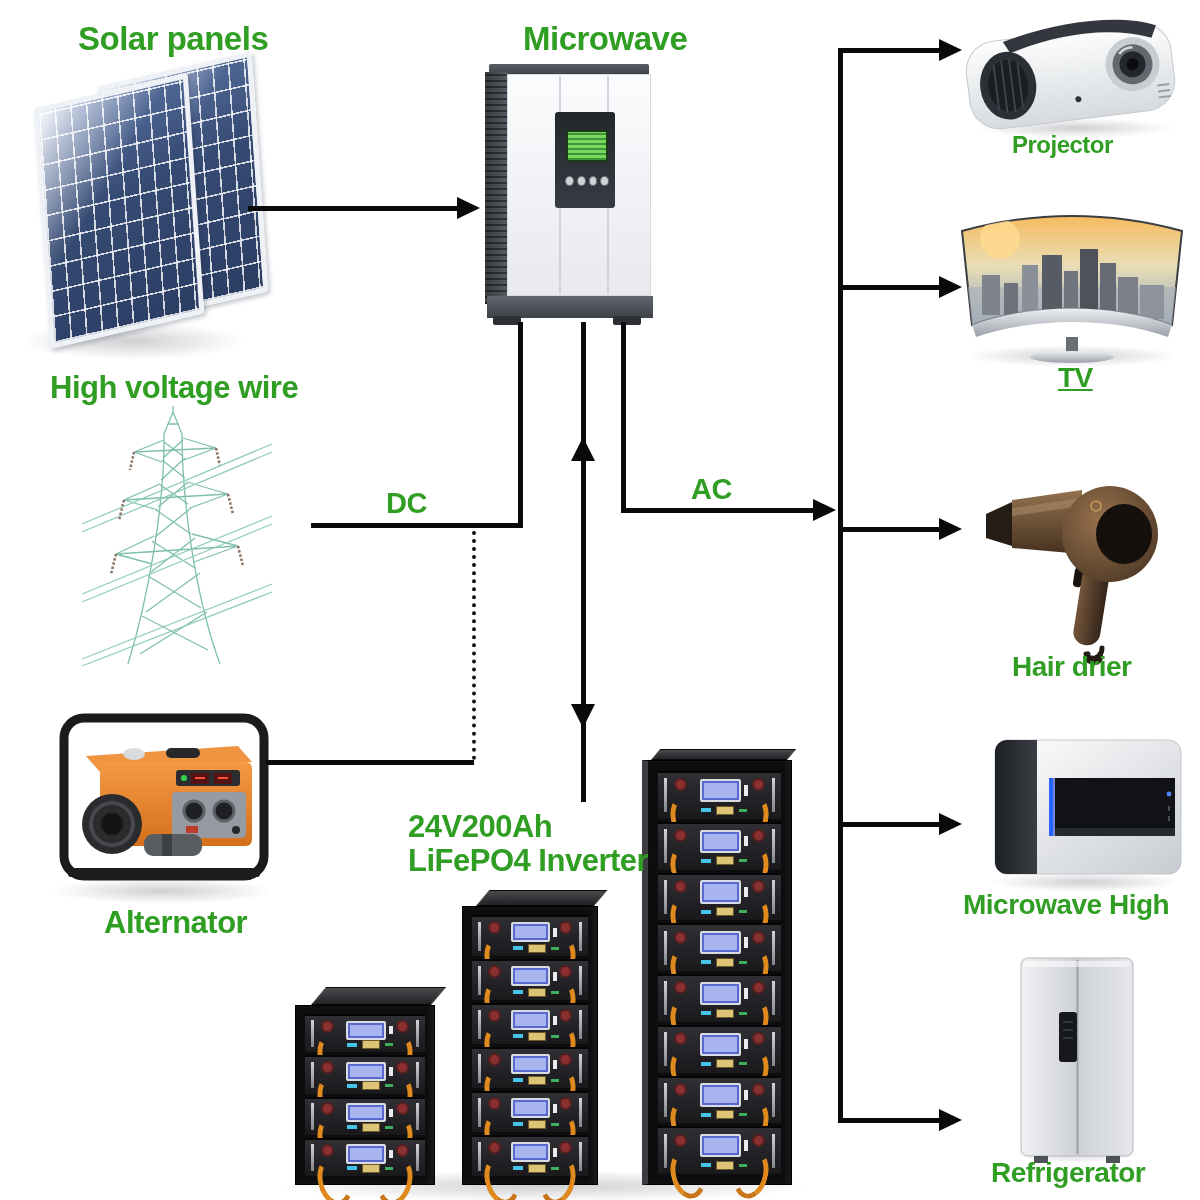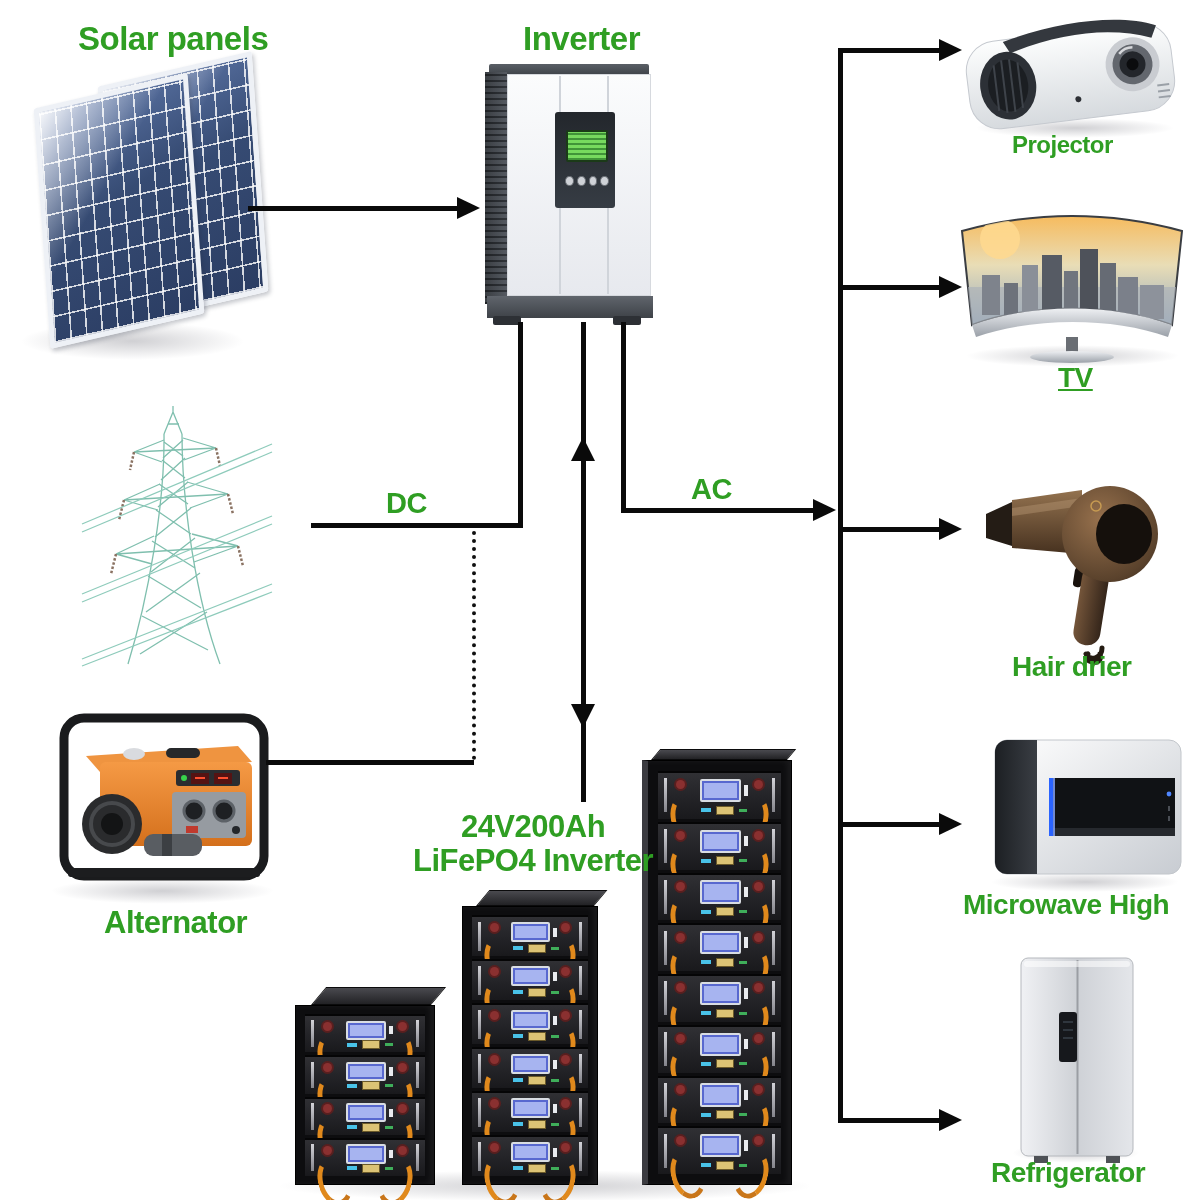--- a/index.html
+++ b/index.html
@@ -596,25 +596,26 @@
   <div class="wire" style="left:841px;top:527px;width:101px;height:5px;"></div>
   <div class="arr r" style="left:939px;top:518px;"></div>
 
   <div class="wire" style="left:841px;top:822px;width:101px;height:5px;"></div>
   <div class="arr r" style="left:939px;top:813px;"></div>
 
   <div class="wire" style="left:838px;top:1118px;width:104px;height:5px;"></div>
   <div class="arr r" style="left:939px;top:1109px;"></div>
 
   <div class="lbl" style="left:78px;top:20px;font-size:33px;">Solar panels</div>
-  <div class="lbl" style="left:523px;top:20px;font-size:33px;">Inverter</div>
+  <div class="lbl" style="left:523px;top:20px;font-size:33px;">Microwave</div>
+  <div class="lbl" style="left:50px;top:370px;font-size:31px;">High voltage wire</div>
   <div class="lbl" style="left:386px;top:487px;font-size:29px;">DC</div>
   <div class="lbl" style="left:691px;top:473px;font-size:29px;">AC</div>
   <div class="lbl" style="left:104px;top:905px;font-size:31px;">Alternator</div>
-  <div class="lbl" style="left:408px;top:810px;width:250px;text-align:center;font-size:31px;line-height:34px;">
+  <div class="lbl" style="left:408px;top:810px;width:250px;text-align:left;font-size:31px;line-height:34px;">
     <span style="display:block;">24V200Ah</span>
     <span style="display:block;">LiFePO4 Inverter</span>
   </div>
   <div class="lbl" style="left:1012px;top:131px;font-size:24px;">Projector</div>
   <div class="lbl" style="left:1058px;top:362px;font-size:28px;text-decoration:underline;">TV</div>
   <div class="lbl" style="left:1012px;top:651px;font-size:28px;">Hair drier</div>
   <div class="lbl" style="left:963px;top:889px;font-size:28px;">Microwave High</div>
   <div class="lbl" style="left:991px;top:1157px;font-size:28px;">Refrigerator</div>
 
 </div>

